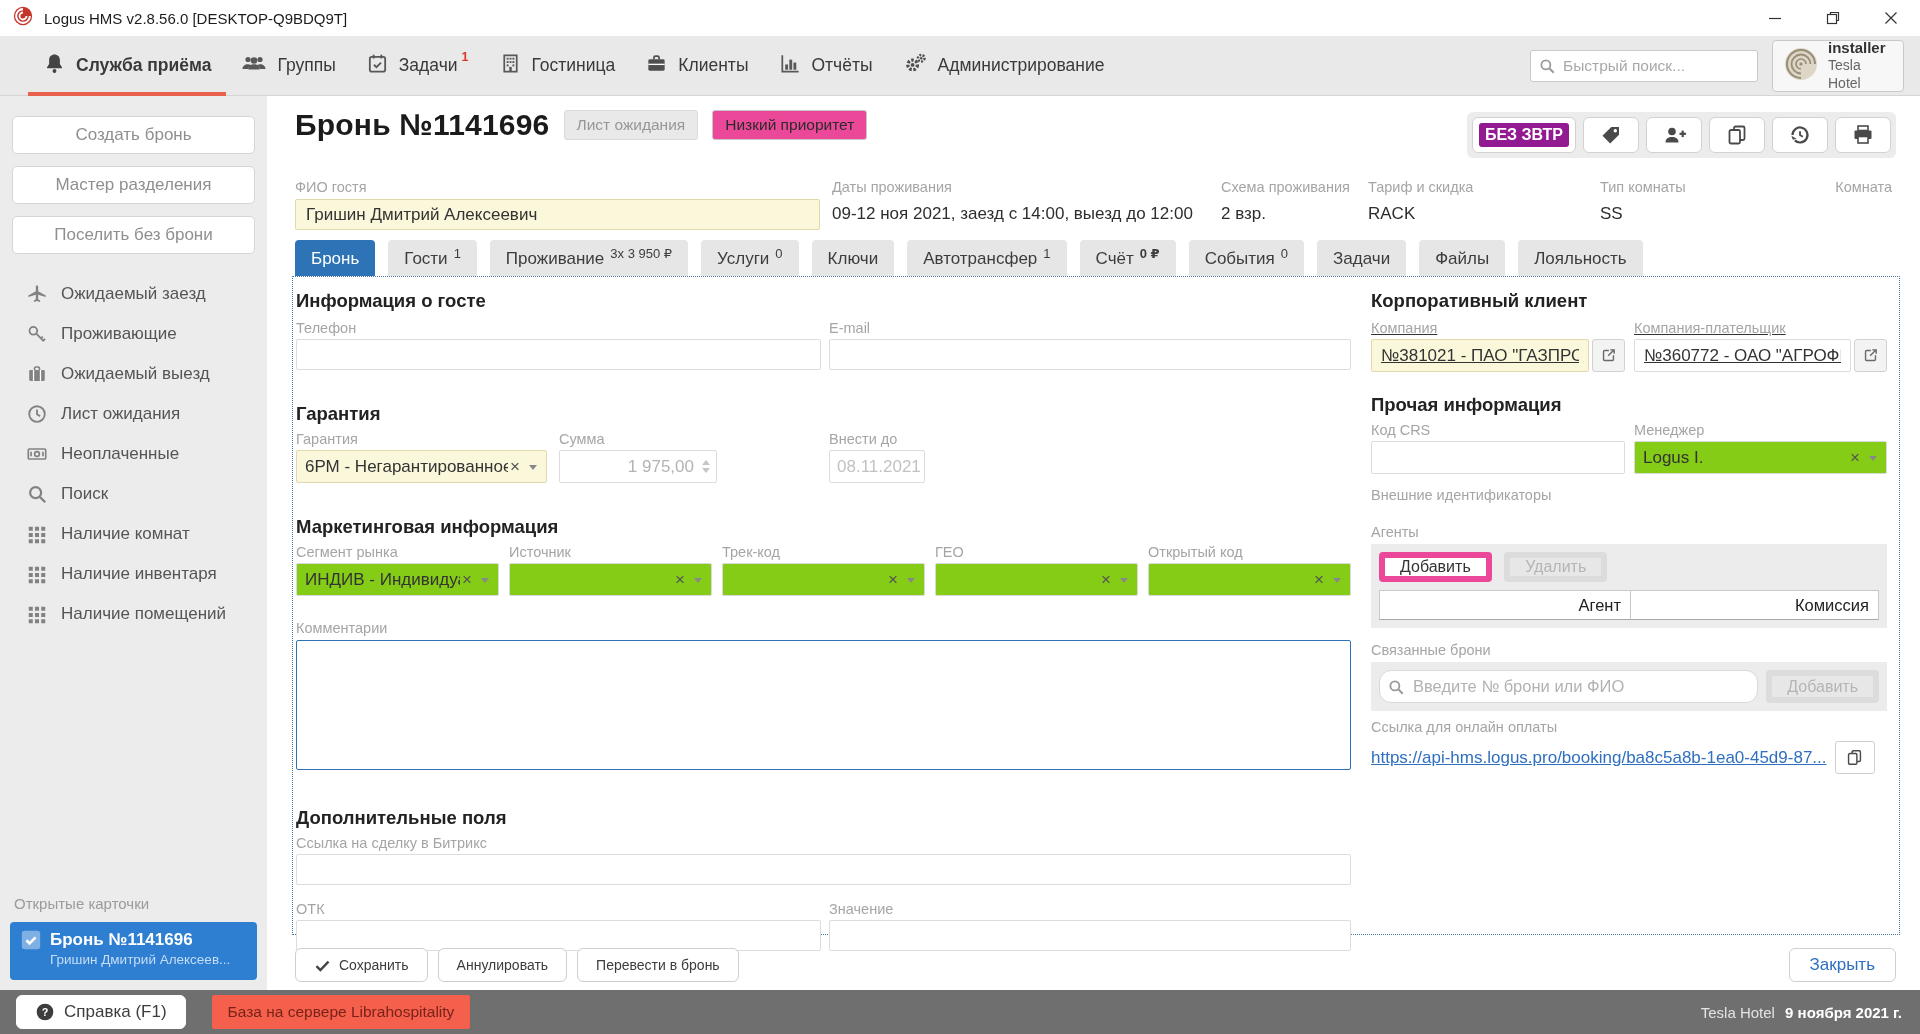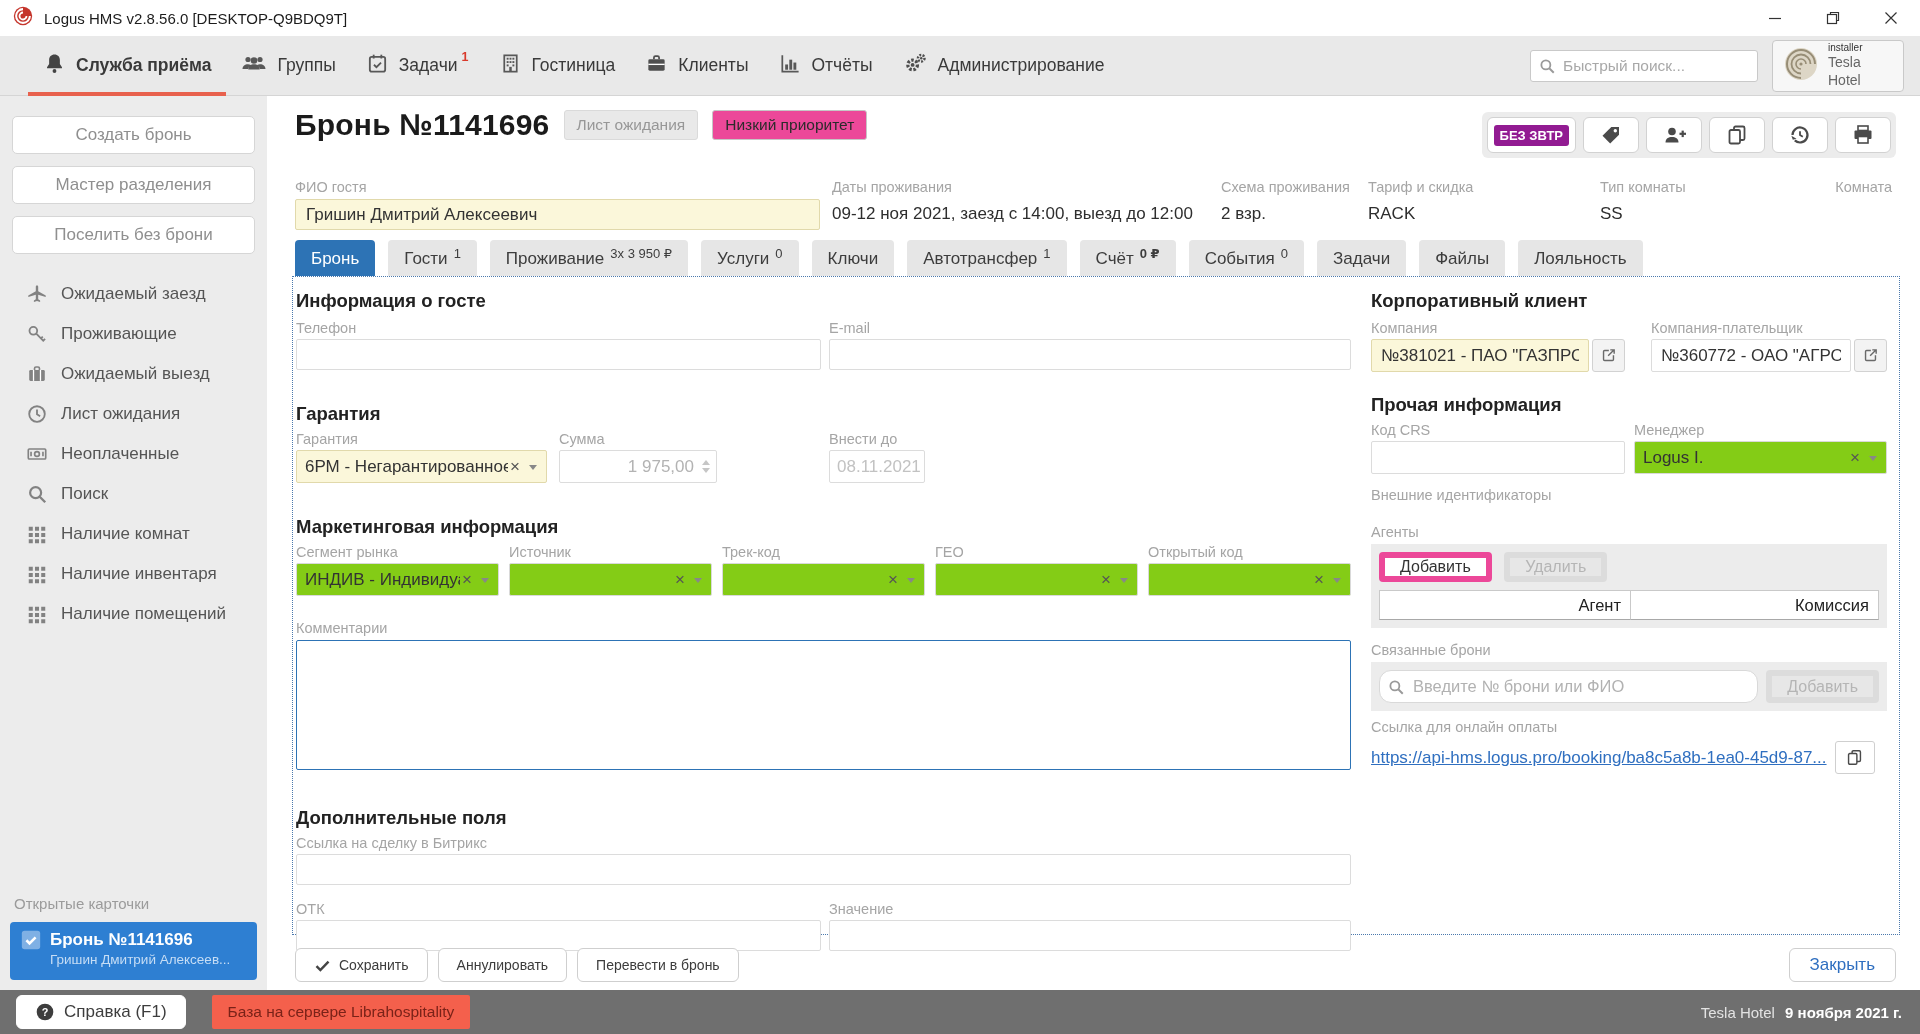--- a/index.html
+++ b/index.html
@@ -17,21 +17,21 @@
   .nav-item { height:60px; display:flex; align-items:center; gap:10px; padding:0 15px; font-size:17.5px; color:#3a3a3a; position:relative; cursor:default; }
   .nav-item.active { font-weight:bold; }
   .nav-item.active::after { content:""; position:absolute; left:0; right:0; bottom:-1px; height:5px; background:#e8614d; }
   .nav-item .cnt { color:#d93a2b; font-size:12.5px; font-weight:bold; align-self:flex-start; margin:14px 0 0 -6px; }
   .nav-item svg { flex:0 0 auto; }
   .nav-search { margin-left:auto; position:relative; width:228px; height:32px; }
   .nav-search input { width:100%; height:100%; border:1px solid #c9c9c9; border-radius:3px; background:#fff; padding:0 8px 0 32px; font-size:15.5px; color:#555; font-family:inherit; }
   .nav-search input::placeholder { color:#a8a8a8; }
   .nav-search svg { position:absolute; left:8px; top:7px; }
   .user-chip { margin-left:14px; width:132px; height:52px; border:1px solid #c9c9c9; border-radius:4px; background:#f7f7f7; display:flex; align-items:center; gap:7px; padding:0 8px; }
-  .user-chip .uname { font-size:10px; font-weight:normal; color:#333; line-height:1.25; }
+  .user-chip .uname { font-size:15px; font-weight:bold; color:#333; line-height:1.25; }
   .user-chip .uhotel { font-size:14px; color:#666; line-height:1.25; }
 
   
   .sidebar { position:absolute; left:0; top:96px; width:267px; bottom:44px; background:#ececec; }
   .side-btn { display:block; width:243px; margin:12px auto 0; height:38px; line-height:36px; background:#fff; border:1px solid #d6d6d6; border-radius:5px; color:#8f8f8f; font-size:17px; text-align:center; font-family:inherit; cursor:pointer; }
   .side-btn:first-child { margin-top:20px; }
   .side-menu { margin-top:20px; }
   .side-item { display:flex; align-items:center; gap:13px; padding:9px 8px 9px 26px; font-size:17px; color:#555; cursor:default; }
   .side-item svg { flex:0 0 22px; }
   .open-cards-label { position:absolute; left:14px; bottom:78px; font-size:15px; color:#9b9b9b; }
@@ -47,21 +47,21 @@
   .sb-right b { color:#fff; margin-left:6px; }
 
   
   .main { position:absolute; left:267px; top:96px; right:0; bottom:44px; background:#fff; }
   .page-head { position:absolute; left:28px; top:12px; display:flex; align-items:center; gap:14px; }
   .page-title { font-size:30px; font-weight:bold; color:#1b1b1b; letter-spacing:.2px; }
   .badge-gray { background:#e9e9e9; border:1px solid #dadada; border-radius:3px; color:#979797; font-size:15.5px; padding:5px 12px; }
   .badge-outline { background:#ec4899; border:1px solid #c6c6c6; border-radius:3px; color:#2b2b2b; font-size:15.5px; padding:5px 12px; }
   .toolbar { position:absolute; right:24px; top:16px; background:#ececec; border-radius:6px; padding:5px; display:flex; gap:7px; }
   .tool-btn { min-width:56px; height:36px; background:#fff; border:1px solid #d2d2d2; border-radius:6px; display:flex; align-items:center; justify-content:center; cursor:pointer; padding:0 6px; }
-  .badge-purple { background:#921b92; color:#fff; font-size:13px; font-weight:bold; border-radius:3px; padding:3px 6px; white-space:nowrap; }
+  .badge-purple { background:#921b92; color:#fff; font-size:16px; font-weight:bold; border-radius:3px; padding:3px 6px; white-space:nowrap; }
 
   .summary { position:absolute; top:83px; left:0; right:0; height:55px; }
   .sumf { position:absolute; }
   .lbl { display:block; font-size:14.5px; color:#a5a5a5; margin-bottom:4px; }
   .sumv { font-size:17px; color:#2e2e2e; margin-top:9px; }
   .inp-yellow { width:525px; height:31px; background:#fbf7da; border:1px solid #e1d9ab; border-radius:2px; font-size:17px; color:#333; padding:0 10px; font-family:inherit; }
 
   
   .tabs { position:absolute; left:28px; top:144px; display:flex; gap:13px; }
   .tab { height:37px; background:#e6e6e6; border-radius:4px 4px 0 0; display:flex; align-items:center; padding:0 16px; font-size:17px; color:#3d3d3d; gap:6px; cursor:pointer; }
@@ -572,21 +572,21 @@
         </div>
         <div class="fg" style="flex:1;">
           <span class="lbl">Значение</span>
           <input class="box" type="text" style="">
         </div>
       </div>
     </div>
 
     <div class="col-right">
       <div class="h3 mt13">Корпоративный клиент</div>
-      <div class="row" style="gap:26px;">
+      <div class="row" style="gap:9px;text-decoration:underline;">
         <div class="fg" style="width:254px;">
           <span class="lbl mt8">Компания</span>
           <div class="row">
             <input class="box" type="text" style="background: rgb(251, 247, 218); border-color: rgb(225, 217, 171); height: 33px;" value="№381021 - ПАО &quot;ГАЗПРОМ">
             <span class="attach-btn">
                 <svg width="17" height="17" viewBox="0 0 24 24" fill="none" stroke="#6a6a6a" stroke-width="2">
                   <path d="M12.5 5H6.5C5.7 5 5 5.7 5 6.5v11c0 .8.7 1.5 1.5 1.5h11c.8 0 1.5-.7 1.5-1.5V11.5"></path>
                   <path d="M14.5 4H20v5.5M20 4l-8.5 8.5"></path>
                 </svg>
               </span>

